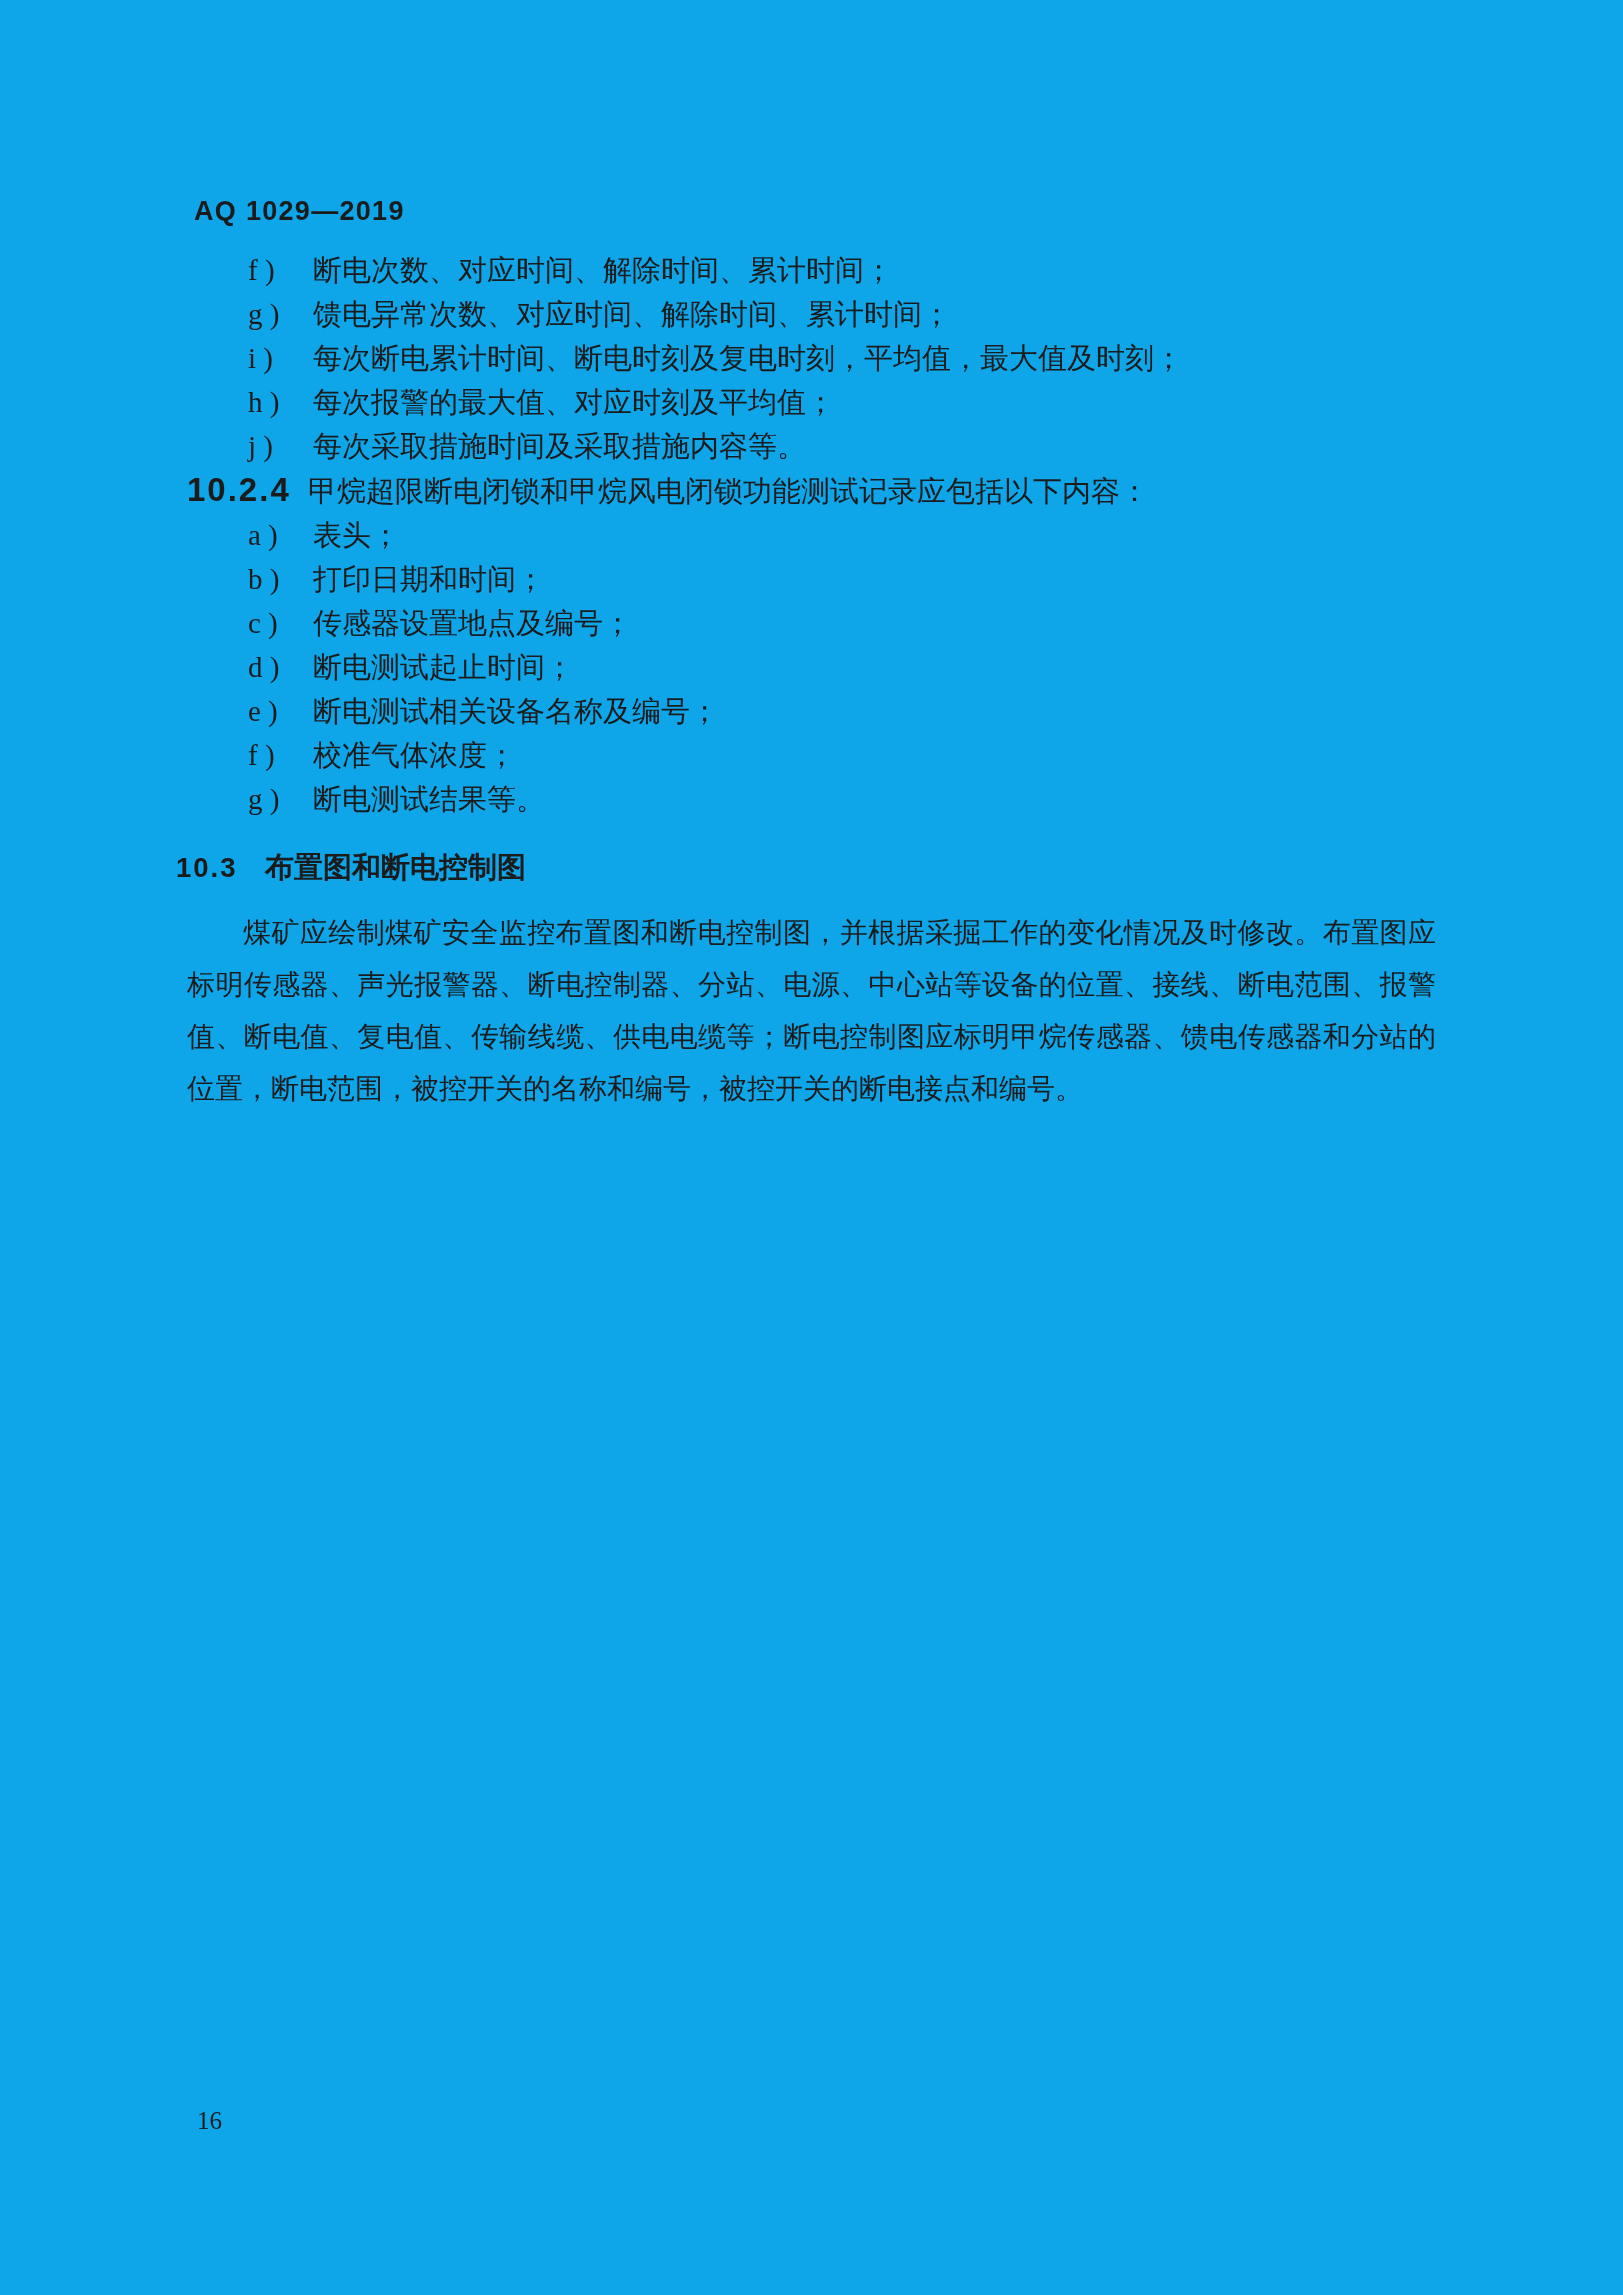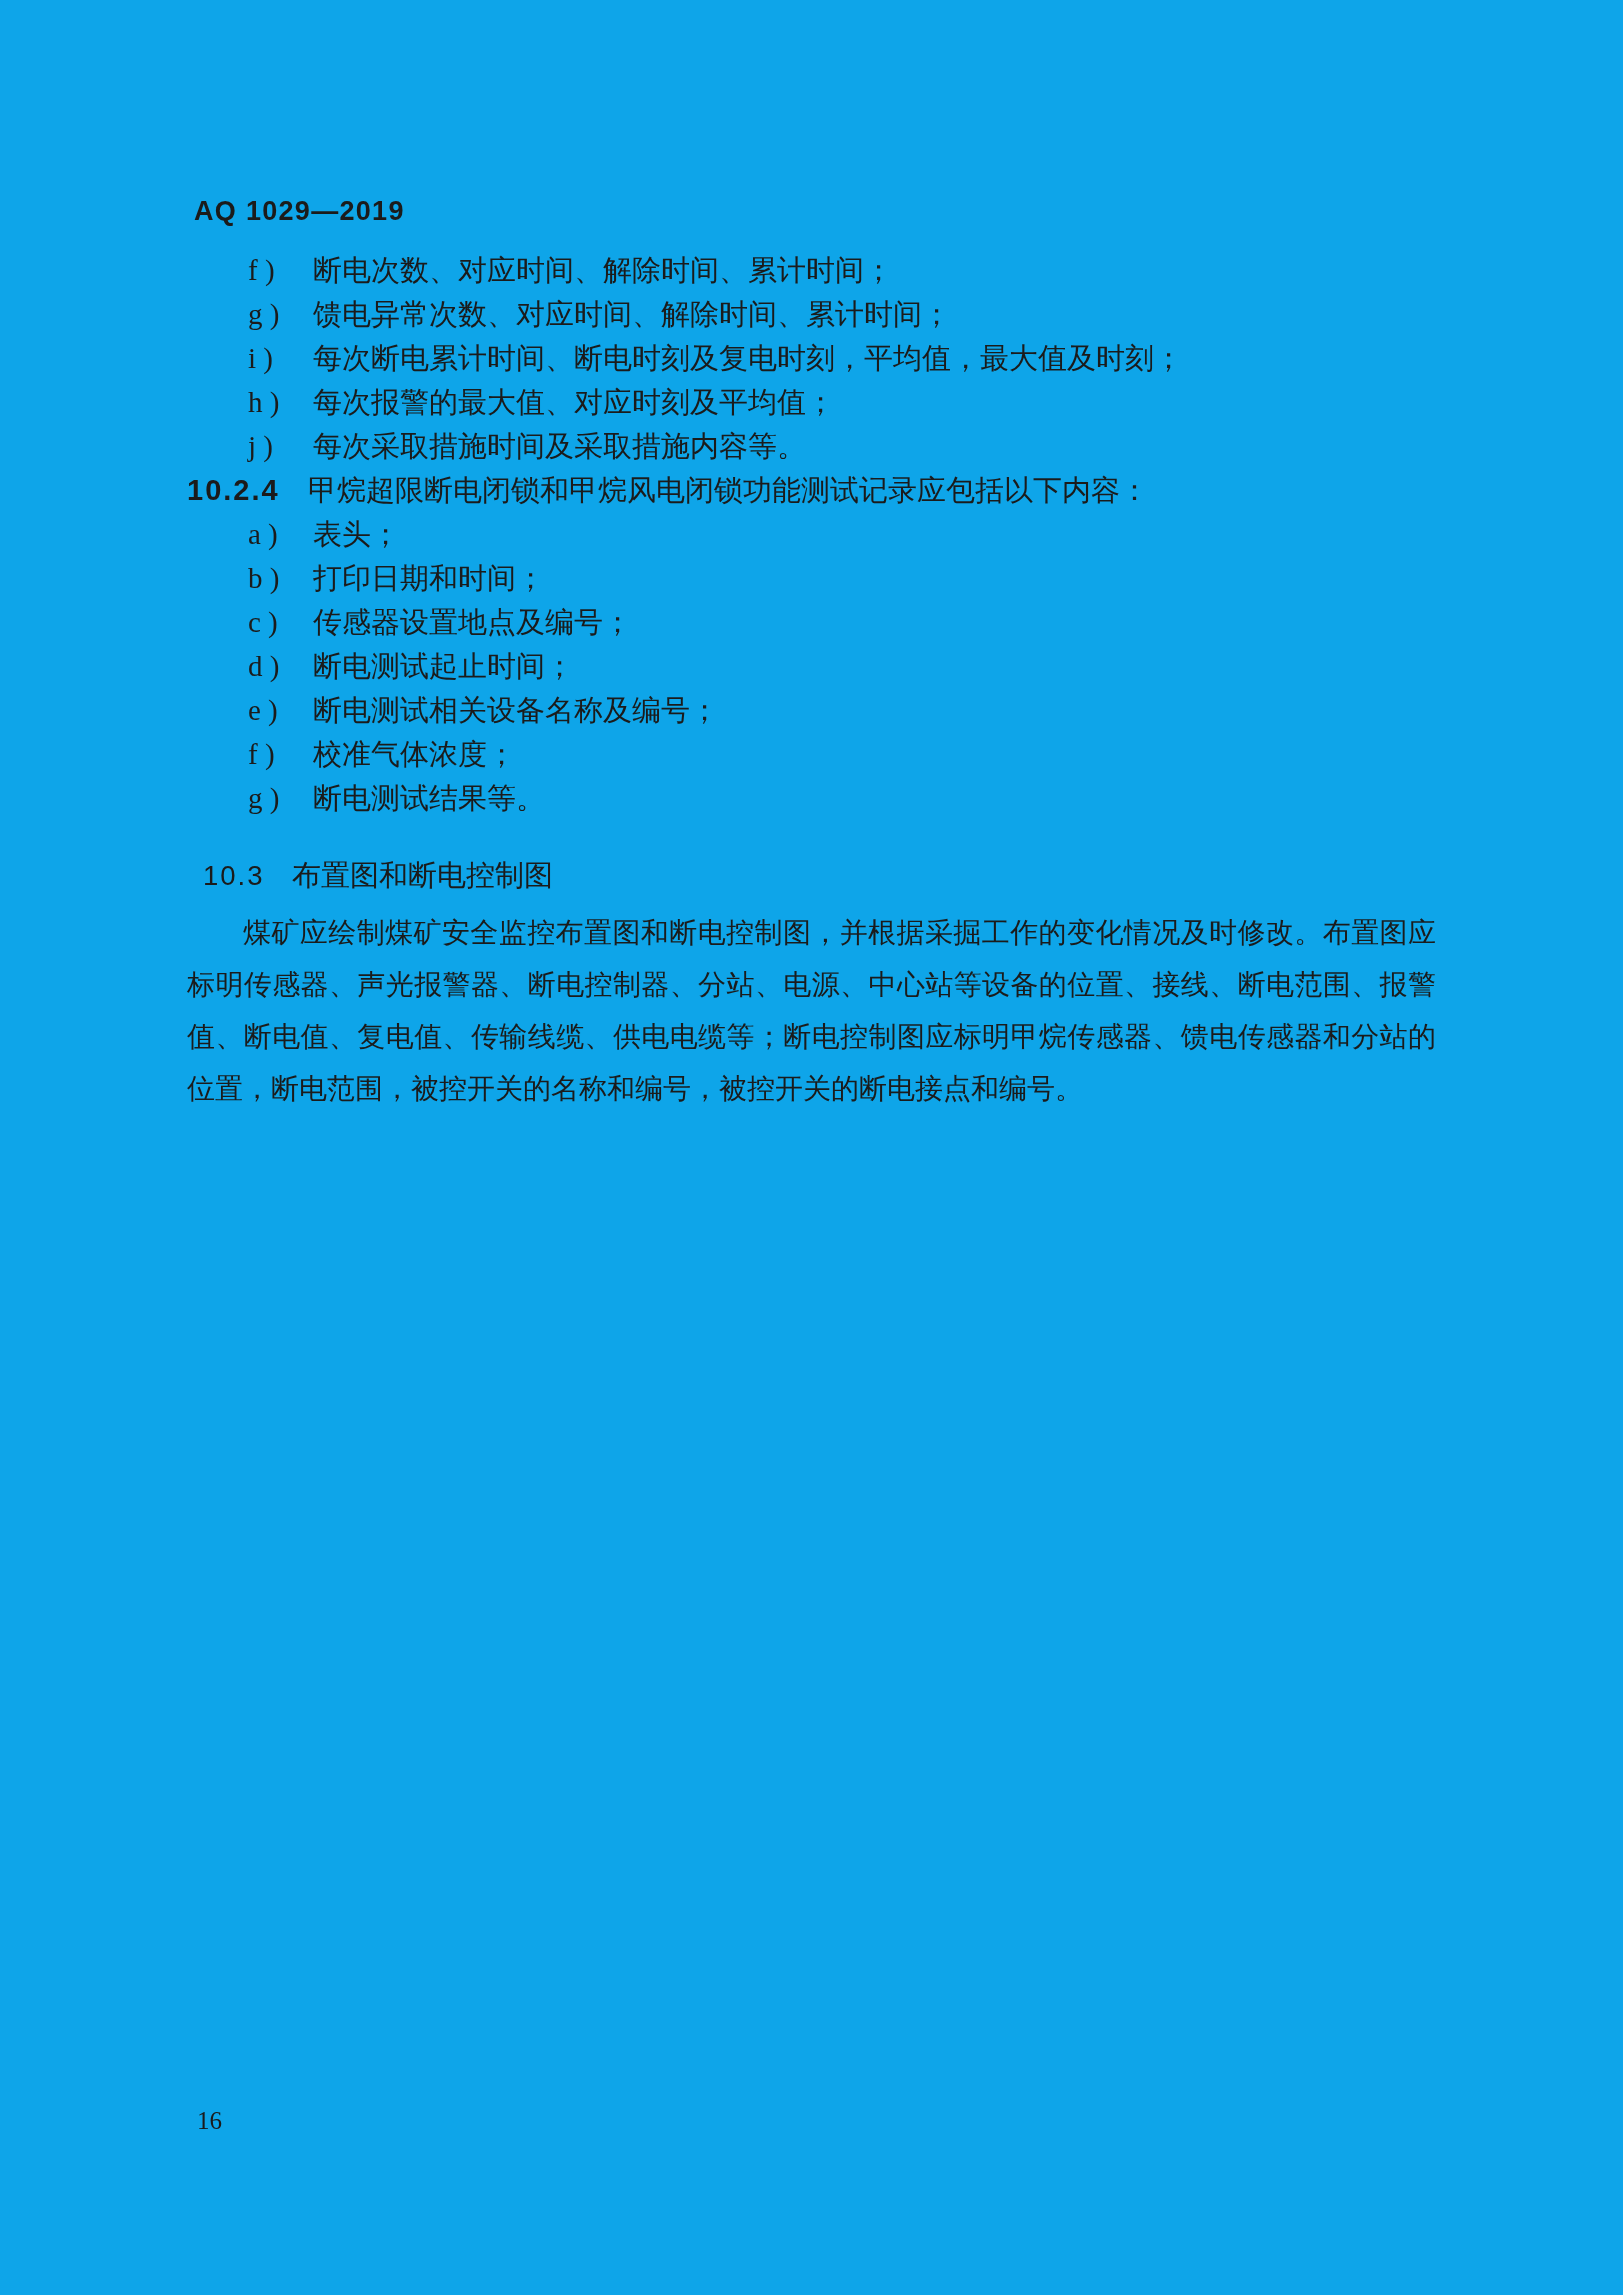--- a/index.html
+++ b/index.html
@@ -44,31 +44,31 @@
     box-sizing: border-box;
   }
   .clause {
     white-space: nowrap;
   }
   .clause-number {
     display: inline-block;
     width: 121px;
     font-family: "Liberation Sans", "DejaVu Sans", sans-serif;
     font-weight: 700;
-    font-size: 29px;
+    font-size: 33px;
     letter-spacing: 2px;
   }
   .section-heading {
     position: absolute;
-    left: 203px;
+    left: 176px;
     top: 845px;
     font-family: "Liberation Sans", "DejaVu Sans", sans-serif;
-    font-weight: 400;
+    font-weight: 700;
     font-size: 29px;
-    line-height: 60px;
+    line-height: 44px;
     white-space: nowrap;
   }
   .heading-number {
     display: inline-block;
     width: 89px;
     font-size: 27.5px;
     letter-spacing: 2px;
   }
   .paragraph {
     position: absolute;

